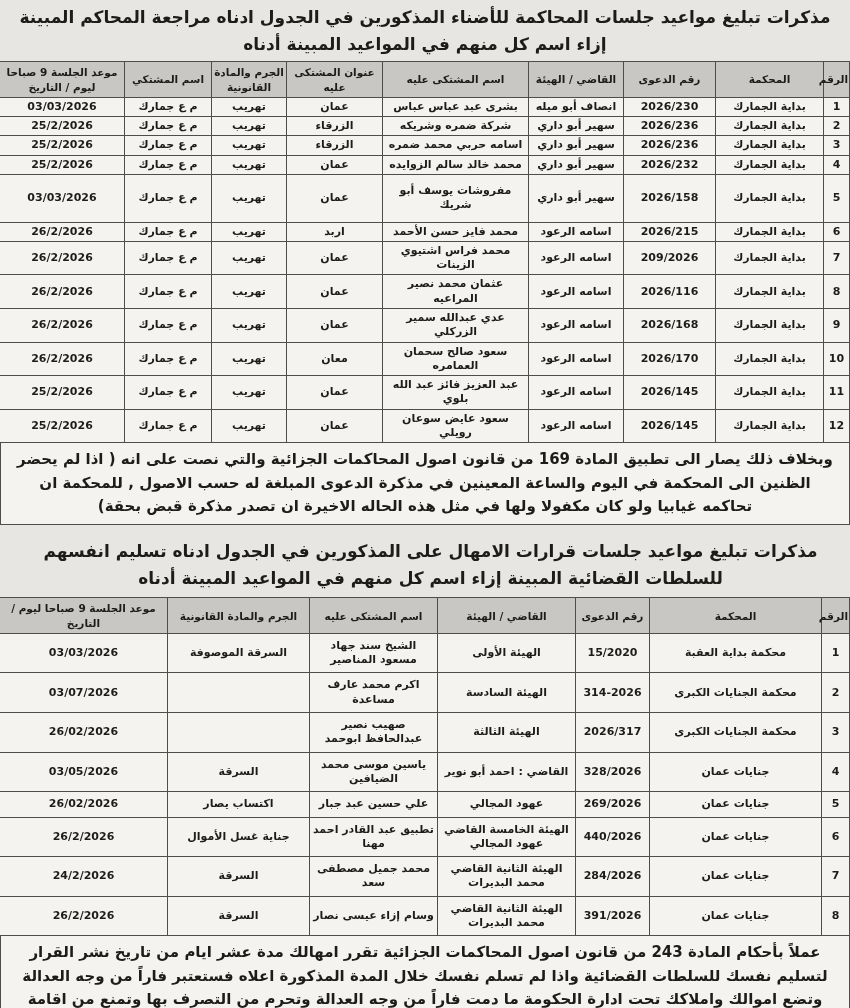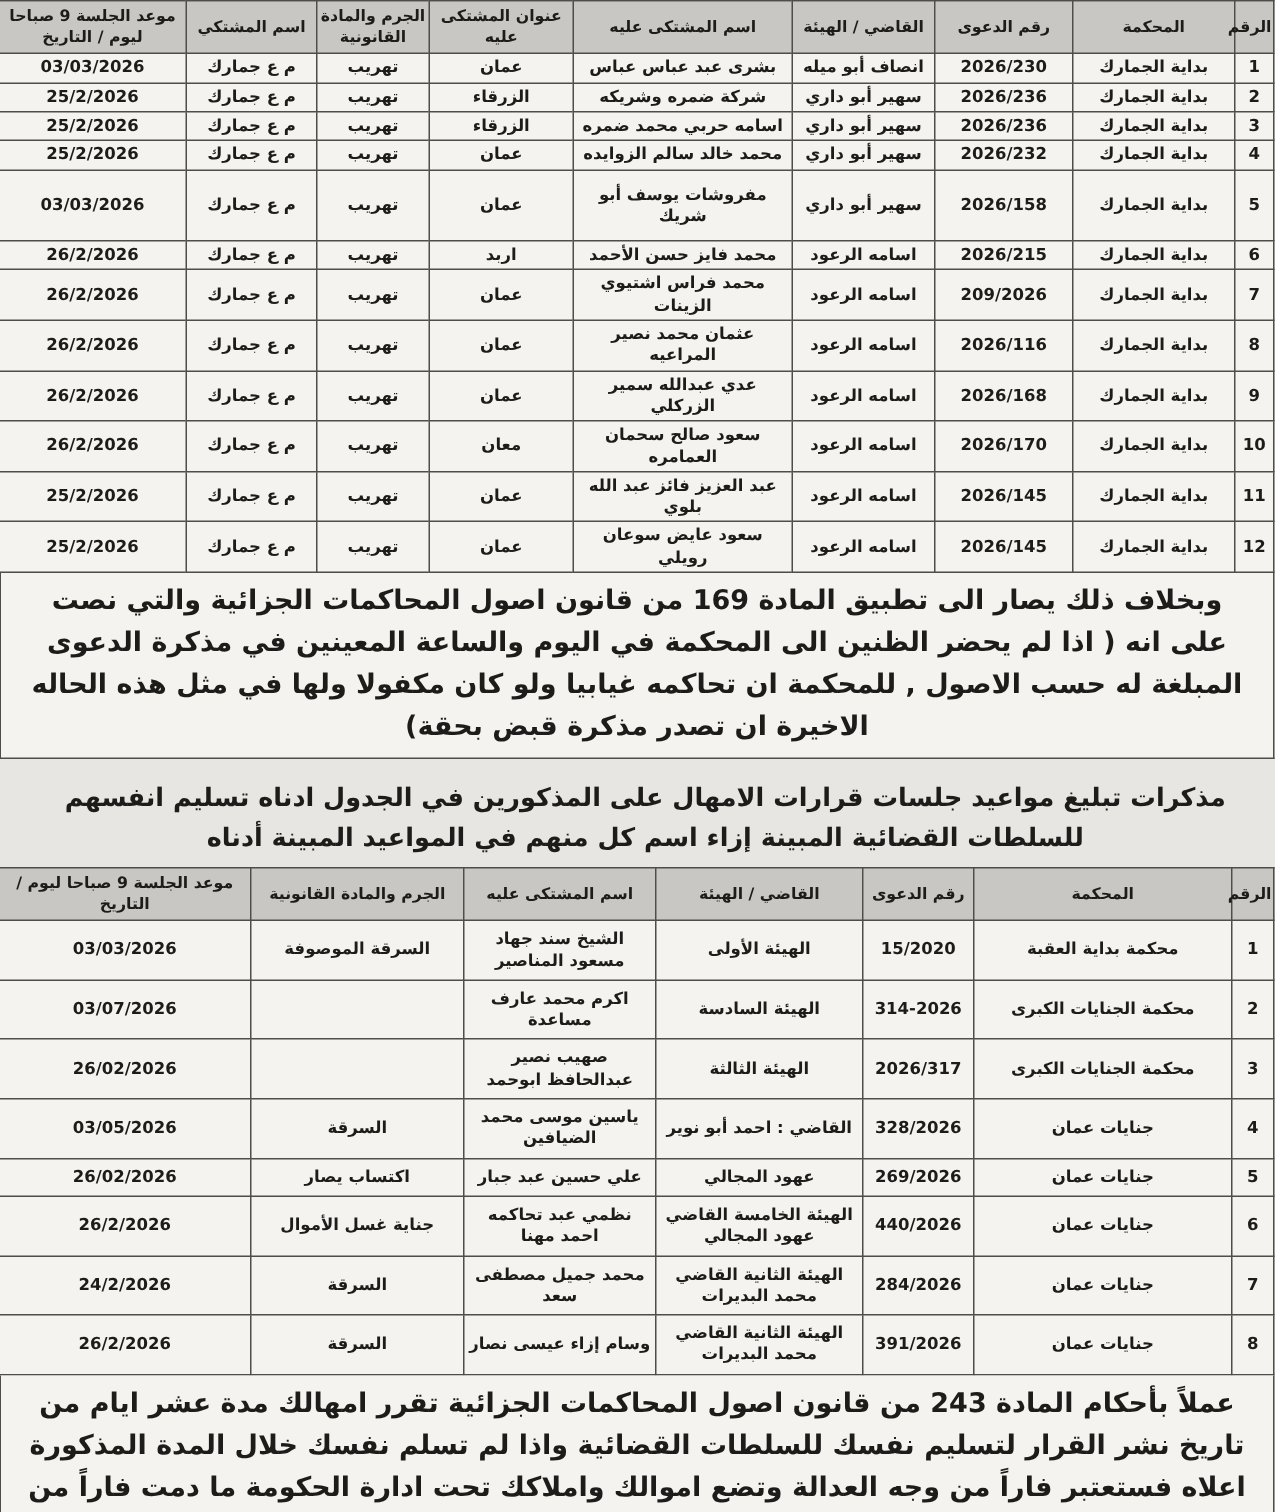--- a/index.html
+++ b/index.html
@@ -47,38 +47,39 @@
     text-align:center;
     word-wrap:break-word;
   }
   #table1 tbody tr:nth-child(5) td{padding-top:9px;padding-bottom:9px;}
   #table2 td{padding-top:5px;padding-bottom:5px;}
 
   .legal-note{
     border:1px solid #4f4d4a;
     border-top:none;
     background:#f4f3f0;
-    font-size:18px;
+    font-size:15px;
     font-weight:bold;
     line-height:1.55;
     text-align:center;
     padding:5px 16px 6px 16px;
   }
   .section-gap{height:7px;}
   .bottom-section{
     border-top:2px solid #3b3a38;
     margin-top:6px;
     padding-top:1px;
   }
 </style>
 </head>
 <body>
 
 <div class="page">
 
+  <div class="doc-title">مذكرات تبليغ مواعيد جلسات المحاكمة للأضناء المذكورين في الجدول ادناه مراجعة المحاكم المبينة إزاء اسم كل منهم في المواعيد المبينة أدناه</div>
 
   <table class="notice-table" id="table1">
     <colgroup>
       <col style="width:26px">
         <col style="width:108px">
         <col style="width:92px">
         <col style="width:95px">
       <col style="width:146px">
         <col style="width:96px">
         <col style="width:75px">
@@ -305,21 +306,21 @@
           <td>عهود المجالي</td>
           <td>علي حسين عبد جبار</td>
           <td>اكتساب يصار</td>
           <td>26/02/2026</td>
         </tr>
         <tr>
           <td>6</td>
           <td>جنايات عمان</td>
           <td>440/2026</td>
           <td>الهيئة الخامسة القاضي عهود المجالي</td>
-          <td>نظمي عبد تحاكمه احمد مهنا</td>
+          <td>تطبيق عبد القادر احمد مهنا</td>
           <td>جناية غسل الأموال</td>
           <td>26/2/2026</td>
         </tr>
         <tr>
           <td>7</td>
           <td>جنايات عمان</td>
           <td>284/2026</td>
           <td>الهيئة الثانية القاضي محمد البديرات</td>
           <td>محمد جميل مصطفى سعد</td>
           <td>السرقة</td>

